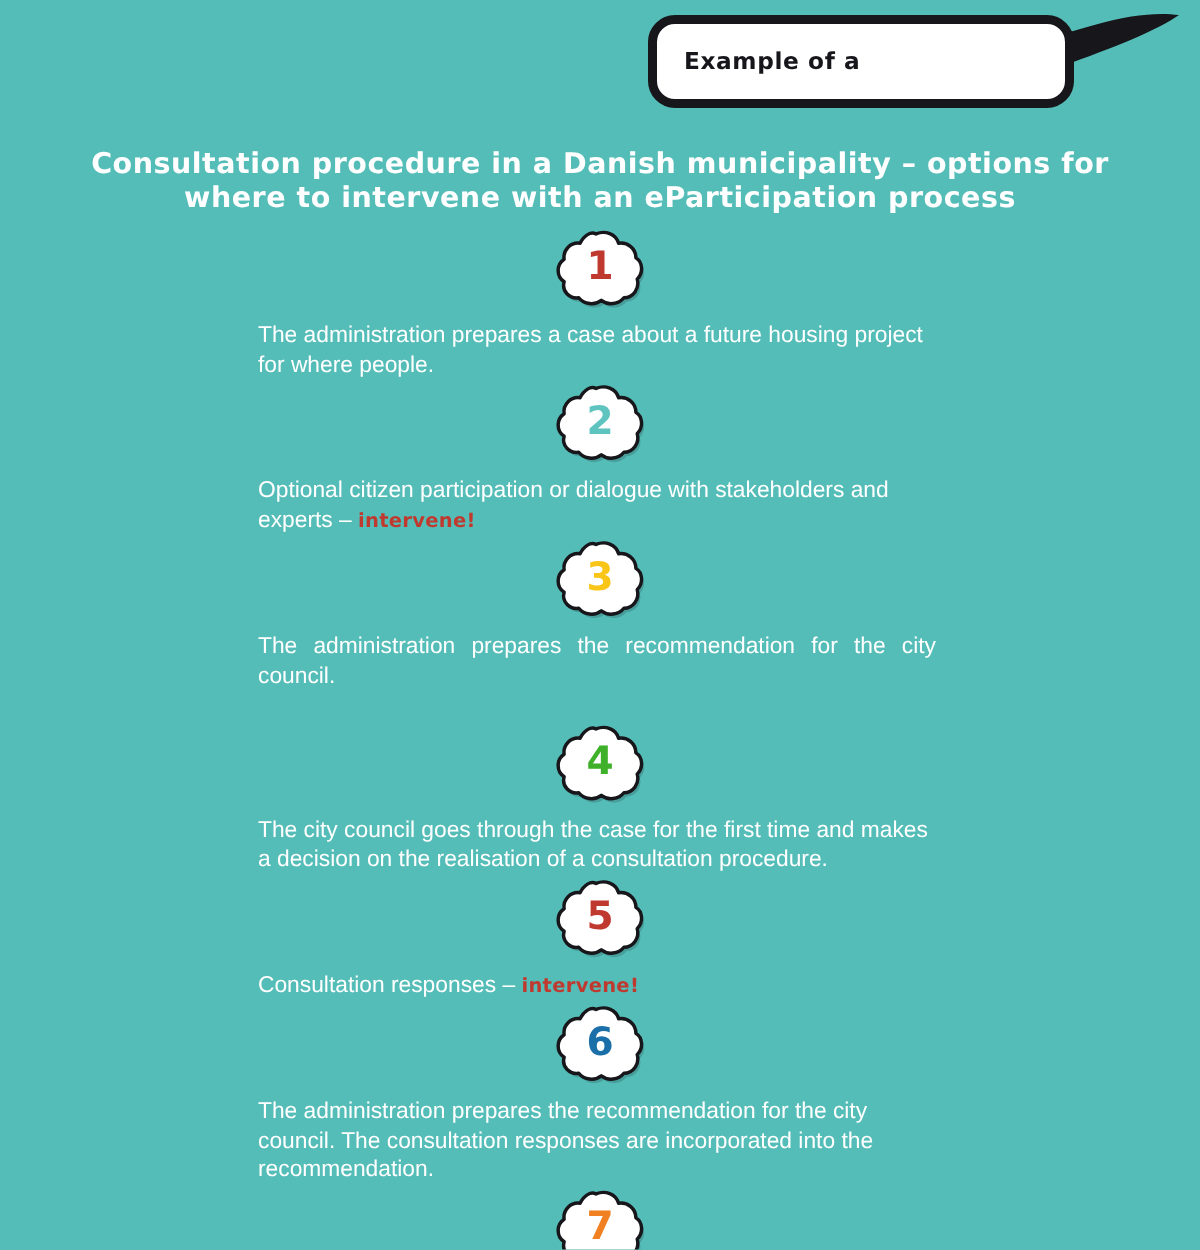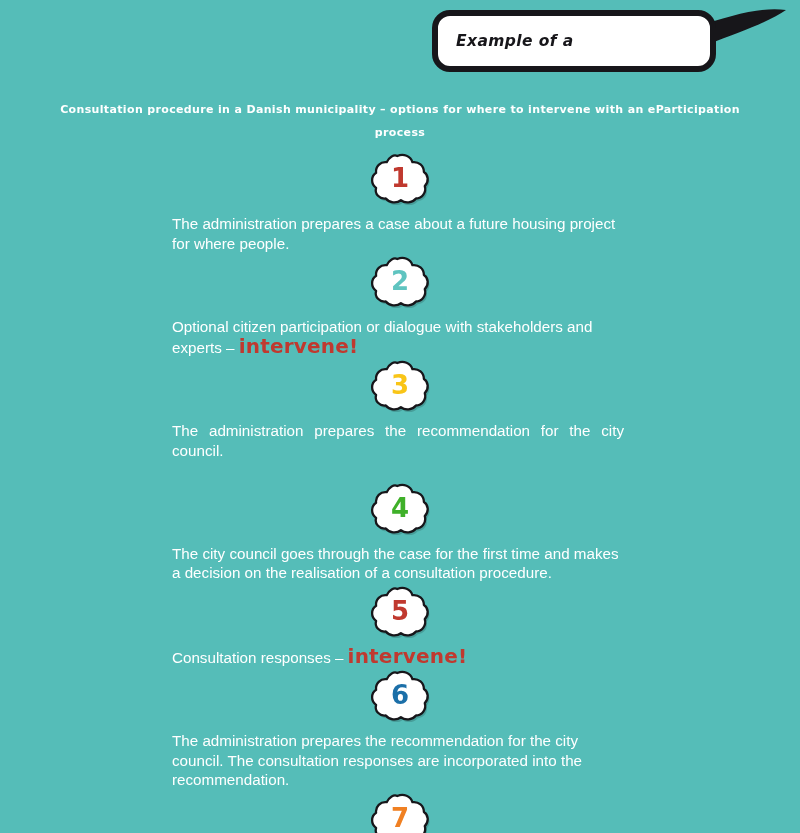--- a/index.html
+++ b/index.html
@@ -38,42 +38,41 @@
     width: 284px;
     height: 62px;
     background: #ffffff;
     border: 6px solid #17161a;
     border-radius: 18px;
     box-sizing: border-box;
     display: flex;
     flex-direction: column;
     justify-content: center;
     padding: 0 0 0 18px;
-    font-style: italic;
   }
   .bubble-line {
     font-family: "DejaVu Sans", sans-serif;
     font-weight: bold;
     font-size: 15.5px;
     letter-spacing: 0.4px;
     color: #17161a;
     line-height: 20px;
     white-space: nowrap;
   }
 
   
   .heading {
     position: absolute;
     left: 40px;
     top: 98px;
     width: 720px;
     text-align: center;
     font-family: "DejaVu Sans", sans-serif;
     font-weight: bold;
-    font-size: 11px;
+    font-size: 19px;
     letter-spacing: 0.35px;
     line-height: 23px;
     color: #ffffff;
   }
 
   
   .flow {
     position: absolute;
     left: 0;
     top: 150px;
@@ -119,21 +118,21 @@
     color: #ffffff;
     font-family: "Liberation Sans", sans-serif;
     font-size: 15.2px;
     line-height: 19.5px;
   }
   .step-text.justify { text-align: justify; }
   .step-text.justify:after { content: ""; display: inline-block; width: 100%; }
   .emph {
     font-family: "DejaVu Sans", sans-serif;
     font-weight: bold;
-    font-size: 20px;
+    font-size: 13px;
     letter-spacing: 0.2px;
     color: #c0392f;
     margin-top: 31px;
   }
 </style>
 </head>
 <body>
 
 <div class="bubble-wrap">
   <svg class="bubble-tail" viewBox="0 0 180 60" aria-hidden="true">

